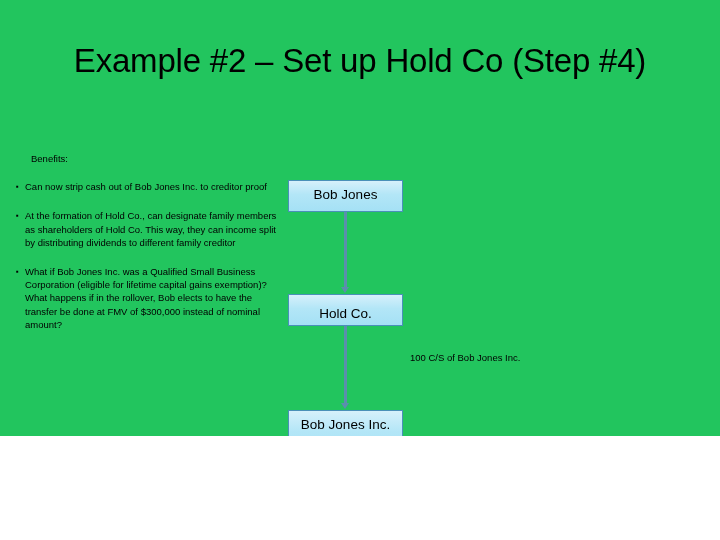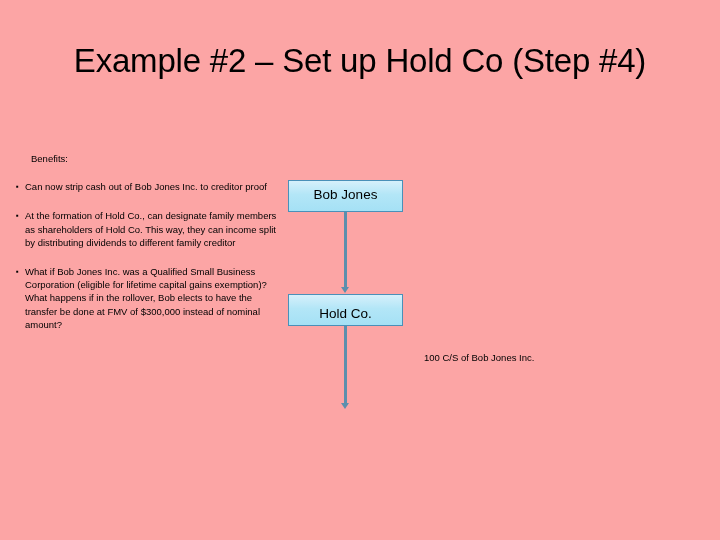--- a/index.html
+++ b/index.html
@@ -7,22 +7,22 @@
     padding: 0;
     background: #ffffff;
   }
   body {
     font-family: "Liberation Sans", sans-serif;
     -webkit-font-smoothing: antialiased;
   }
   #slide {
     position: relative;
     width: 720px;
-    height: 540px;
-    background: #fca5a5;
+    height: 436px;
+    background: #22c55e;
     overflow: hidden;
   }
 
   
   #slide-title {
     position: absolute;
     left: 36px;
     top: 40px;
     width: 648px;
     text-align: center;
@@ -157,21 +157,20 @@
     line-height: 12.6px;
     white-space: nowrap;
   }
   #annotation-hold-co {
     left: 400px;
     top: 245px;
   }
   #annotation-bob-jones-inc {
     left: 410px;
     top: 352px;
-    margin-left: 14px;
   }
 </style>
 </head>
 <body>
 
 <div id="slide">
 
   <div id="slide-title">Example #2 – Set up Hold Co (Step #4)</div>
 
   <div id="benefits-block">
@@ -204,20 +203,23 @@
     <div class="connector" id="connector-top"></div>
     <div class="arrow-head" id="arrow-head-top"></div>
 
     <div class="node-box" id="node-hold-co">
       <span class="node-label">Hold Co.</span>
     </div>
 
     <div class="connector" id="connector-bottom"></div>
     <div class="arrow-head" id="arrow-head-bottom"></div>
 
+    <div class="node-box" id="node-bob-jones-inc">
+      <span class="node-label">Bob Jones Inc.</span>
+    </div>
 
 
     <div class="annotation" id="annotation-bob-jones-inc">
       <div>100 C/S of Bob Jones Inc.</div>
     </div>
 
   </div>
 
 </div>
 

